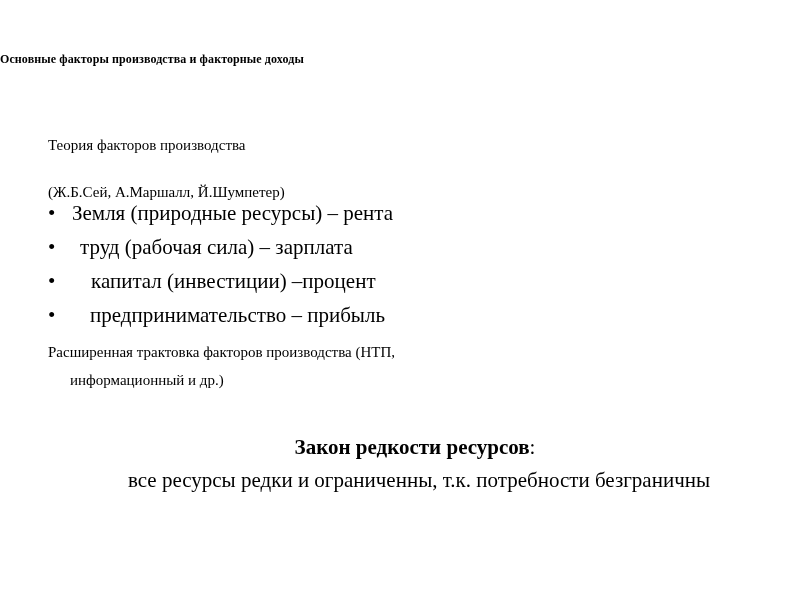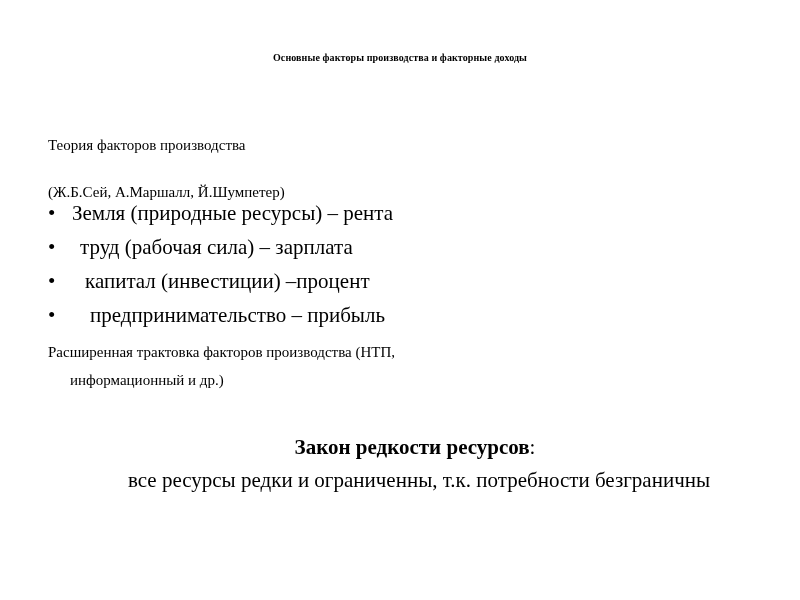--- a/index.html
+++ b/index.html
@@ -1,22 +1,22 @@
 <!DOCTYPE html>
 <html><head>
   <meta charset="utf-8">
   <style>
     html, body { margin: 0; padding: 0; }
     body {
       width: 800px; height: 600px; background: #ffffff; position: relative; overflow: hidden;
       font-family: "Liberation Serif", "DejaVu Serif", serif; color: #000000;
     }
     .title {
-      position: absolute; left: 0; width: 800px; top: 52px; text-align: center;
-      font-weight: bold; font-size: 10px; letter-spacing: 0.1px;
+      position: absolute; left: 0; width: 800px; top: 52px; text-align: left;
+      font-weight: bold; font-size: 12px; letter-spacing: 0.1px;
     }
     .line {
       position: absolute; left: 48px; font-size: 15px; white-space: nowrap; line-height: 24px;
     }
     .bullet-item { position: absolute; left: 48px; font-size: 21px; white-space: nowrap; line-height: 24px; }
     .bullet-item .dot { position: absolute; left: 0; top: 0; }
     .bullet-item .txt { position: absolute; white-space: nowrap; }
     .law-title {
       position: absolute; left: 0; width: 830px; top: 435px; text-align: center;
       font-size: 21px; font-weight: bold;
@@ -39,21 +39,21 @@
     <div class="bullet-item" style="top:201px;">
       <span class="dot">•</span>
       <span class="txt" style="left:24px;">Земля (природные ресурсы) – рента</span>
     </div>
     <div class="bullet-item" style="top:235px;">
       <span class="dot">•</span>
       <span class="txt" style="left:32px;text-align:right;">труд (рабочая сила) – зарплата</span>
     </div>
     <div class="bullet-item" style="top:269px;">
       <span class="dot">•</span>
-      <span class="txt" style="left:37px;">капитал (инвестиции) –процент</span>
+      <span class="txt" style="left:43px;">капитал (инвестиции) –процент</span>
     </div>
     <div class="bullet-item" style="top:303px;">
       <span class="dot">•</span>
       <span class="txt" style="left:42px;">предпринимательство – прибыль</span>
     </div>
   </div>
 
   <div class="line" style="top:340px;">Расширенная трактовка факторов производства (НТП,</div>
   <div class="line" style="top:368px; left:70px;font-family:Liberation Serif, serif;">информационный и др.)</div>
 

